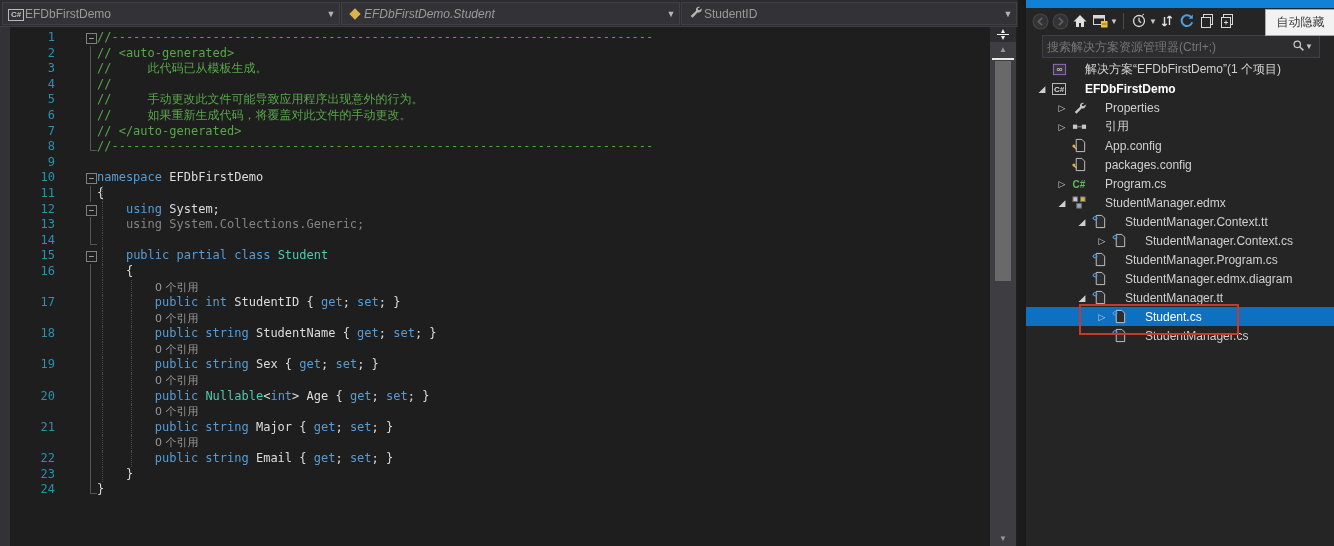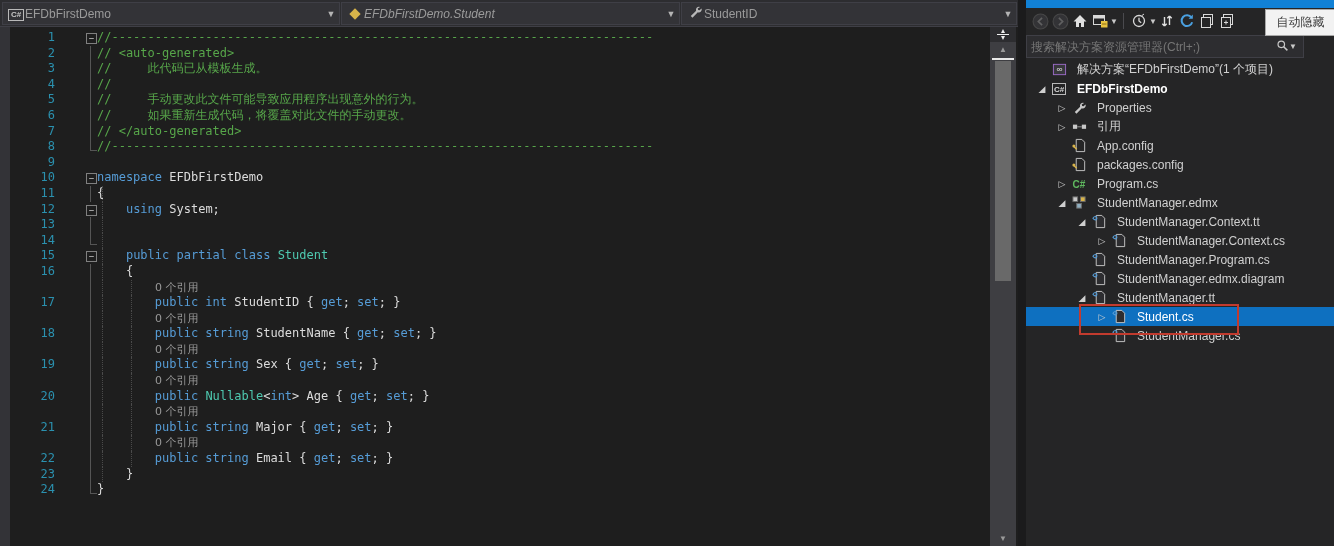--- a/index.html
+++ b/index.html
@@ -40,29 +40,29 @@
   #sb-thumb{position:absolute;left:5px;top:34px;width:16px;height:220px;background:#696969;}
   
   #divider{position:absolute;left:1018px;top:0;width:8px;height:546px;background:#1b1b1c;}
   
   #solution-pane{position:absolute;left:1026px;top:0;width:308px;height:546px;background:#252526;overflow:hidden;}
   #pane-accent{position:absolute;left:0;top:0;width:308px;height:8px;background:#1181d6;}
   #se-toolbar{position:absolute;left:4px;top:9px;height:24px;display:flex;align-items:center;}
   .tb-btn{width:20px;height:20px;display:flex;align-items:center;justify-content:center;flex:none;}
   .tb-caret{width:8px;color:#c8c8c8;font-size:8px;flex:none;}
   .tb-sep{width:1px;height:16px;background:#4a4a4e;margin:0 5px;flex:none;}
-  #se-search{position:absolute;left:0;top:35px;width:276px;height:21px;background:#2d2d30;border:1px solid #3f3f46;display:flex;align-items:center;}
+  #se-search{position:absolute;left:16px;top:35px;width:276px;height:21px;background:#2d2d30;border:1px solid #3f3f46;display:flex;align-items:center;}
   #se-search input{flex:1;background:transparent;border:0;outline:0;color:#808080;font-size:12px;font-family:"Liberation Sans","DejaVu Sans",sans-serif;padding:0 4px;}
   #se-search .caret{width:14px;color:#c8c8c8;font-size:8px;}
   #tree{position:absolute;left:0;top:60px;right:0;}
   .trow{position:relative;height:19px;width:285px;display:flex;align-items:center;color:#d0d0d0;font-size:12px;white-space:nowrap;}
   .trow.sel{background:#0e70c0;color:#fff;}
   .trow .arrow{flex:none;width:16px;text-align:center;color:#d0d0d0;font-size:9px;}
   .trow .ticon{flex:none;width:18px;height:16px;display:flex;align-items:center;justify-content:center;}
-  .trow .tlabel{margin-left:9px;}
+  .trow .tlabel{margin-left:17px;}
   .trow.bold .tlabel{font-weight:bold;color:#fff;}
   
   #tooltip{position:absolute;left:1265px;top:9px;width:69px;height:25px;background:#f2f2f2;border:1px solid #a8a8a8;color:#3b3b3b;font-size:12px;display:flex;align-items:center;justify-content:center;z-index:20;}
   
   #red-box{position:absolute;left:1079px;top:304px;width:156px;height:27px;border:2px solid #c23b2e;z-index:10;}
 </style>
 </head>
 <body>
 
 <div id="window">
@@ -97,21 +97,21 @@
         <div class="crow"><span class="ln">3</span><span class="fold-cell"><span class="fm-bar"></span></span><span class="code-cell"><span class="sc">//     此代码已从模板生成。</span></span></div>
         <div class="crow"><span class="ln">4</span><span class="fold-cell"><span class="fm-bar"></span></span><span class="code-cell"><span class="sc">//</span></span></div>
         <div class="crow"><span class="ln">5</span><span class="fold-cell"><span class="fm-bar"></span></span><span class="code-cell"><span class="sc">//     手动更改此文件可能导致应用程序出现意外的行为。</span></span></div>
         <div class="crow"><span class="ln">6</span><span class="fold-cell"><span class="fm-bar"></span></span><span class="code-cell"><span class="sc">//     如果重新生成代码，将覆盖对此文件的手动更改。</span></span></div>
         <div class="crow"><span class="ln">7</span><span class="fold-cell"><span class="fm-bar"></span></span><span class="code-cell"><span class="sc">// &lt;/auto-generated&gt;</span></span></div>
         <div class="crow"><span class="ln">8</span><span class="fold-cell"><span class="fm-endv"></span><span class="fm-endh"></span></span><span class="code-cell"><span class="sc">//---------------------------------------------------------------------------</span></span></div>
         <div class="crow"><span class="ln">9</span><span class="fold-cell"></span><span class="code-cell"></span></div>
         <div class="crow"><span class="ln">10</span><span class="fold-cell"><span class="fm-box">−</span></span><span class="code-cell"><span class="sk">namespace</span><span class="sp"> EFDbFirstDemo</span></span></div>
         <div class="crow"><span class="ln">11</span><span class="fold-cell"><span class="fm-bar"></span></span><span class="code-cell"><span class="guide" style="left: 5px;"></span><span class="sp">{</span></span></div>
         <div class="crow"><span class="ln">12</span><span class="fold-cell"><span class="fm-box">−</span></span><span class="code-cell"><span class="guide" style="left: 5px;"></span><span class="sp">    </span><span class="sk">using</span><span class="sp"> System;</span></span></div>
-        <div class="crow"><span class="ln">13</span><span class="fold-cell"><span class="fm-bar"></span></span><span class="code-cell"><span class="guide" style="left: 5px;"></span></span></div>
+        <div class="crow"><span class="ln">13</span><span class="fold-cell"><span class="fm-bar"></span></span><span class="code-cell"><span class="guide" style="left: 5px;"></span><span class="sg">    using System.Collections.Generic;</span></span></div>
         <div class="crow"><span class="ln">14</span><span class="fold-cell"><span class="fm-endv"></span><span class="fm-endh"></span></span><span class="code-cell"><span class="guide" style="left: 5px;"></span></span></div>
         <div class="crow"><span class="ln">15</span><span class="fold-cell"><span class="fm-box">−</span></span><span class="code-cell"><span class="guide" style="left: 5px;"></span><span class="sp">    </span><span class="sk">public partial class</span><span class="sp"> </span><span class="st">Student</span></span></div>
         <div class="crow"><span class="ln">16</span><span class="fold-cell"><span class="fm-bar"></span></span><span class="code-cell"><span class="guide" style="left: 5px;"></span><span class="sp">    {</span></span></div>
         <div class="crow"><span class="ln"></span><span class="fold-cell"><span class="fm-bar"></span></span><span class="code-cell"><span class="guide" style="left: 5px;"></span><span class="guide" style="left: 34px;"></span><span class="lens" style="margin-left: 58px;">0 个引用</span></span></div>
         <div class="crow"><span class="ln">17</span><span class="fold-cell"><span class="fm-bar"></span></span><span class="code-cell"><span class="guide" style="left: 5px;"></span><span class="guide" style="left: 34px;"></span><span class="sp">        </span><span class="sk">public int</span><span class="sp"> StudentID { </span><span class="sk">get</span><span class="sp">; </span><span class="sk">set</span><span class="sp">; }</span></span></div>
         <div class="crow"><span class="ln"></span><span class="fold-cell"><span class="fm-bar"></span></span><span class="code-cell"><span class="guide" style="left: 5px;"></span><span class="guide" style="left: 34px;"></span><span class="lens" style="margin-left: 58px;">0 个引用</span></span></div>
         <div class="crow"><span class="ln">18</span><span class="fold-cell"><span class="fm-bar"></span></span><span class="code-cell"><span class="guide" style="left: 5px;"></span><span class="guide" style="left: 34px;"></span><span class="sp">        </span><span class="sk">public string</span><span class="sp"> StudentName { </span><span class="sk">get</span><span class="sp">; </span><span class="sk">set</span><span class="sp">; }</span></span></div>
         <div class="crow"><span class="ln"></span><span class="fold-cell"><span class="fm-bar"></span></span><span class="code-cell"><span class="guide" style="left: 5px;"></span><span class="guide" style="left: 34px;"></span><span class="lens" style="margin-left: 58px;">0 个引用</span></span></div>
         <div class="crow"><span class="ln">19</span><span class="fold-cell"><span class="fm-bar"></span></span><span class="code-cell"><span class="guide" style="left: 5px;"></span><span class="guide" style="left: 34px;"></span><span class="sp">        </span><span class="sk">public string</span><span class="sp"> Sex { </span><span class="sk">get</span><span class="sp">; </span><span class="sk">set</span><span class="sp">; }</span></span></div>
         <div class="crow"><span class="ln"></span><span class="fold-cell"><span class="fm-bar"></span></span><span class="code-cell"><span class="guide" style="left: 5px;"></span><span class="guide" style="left: 34px;"></span><span class="lens" style="margin-left: 58px;">0 个引用</span></span></div>

